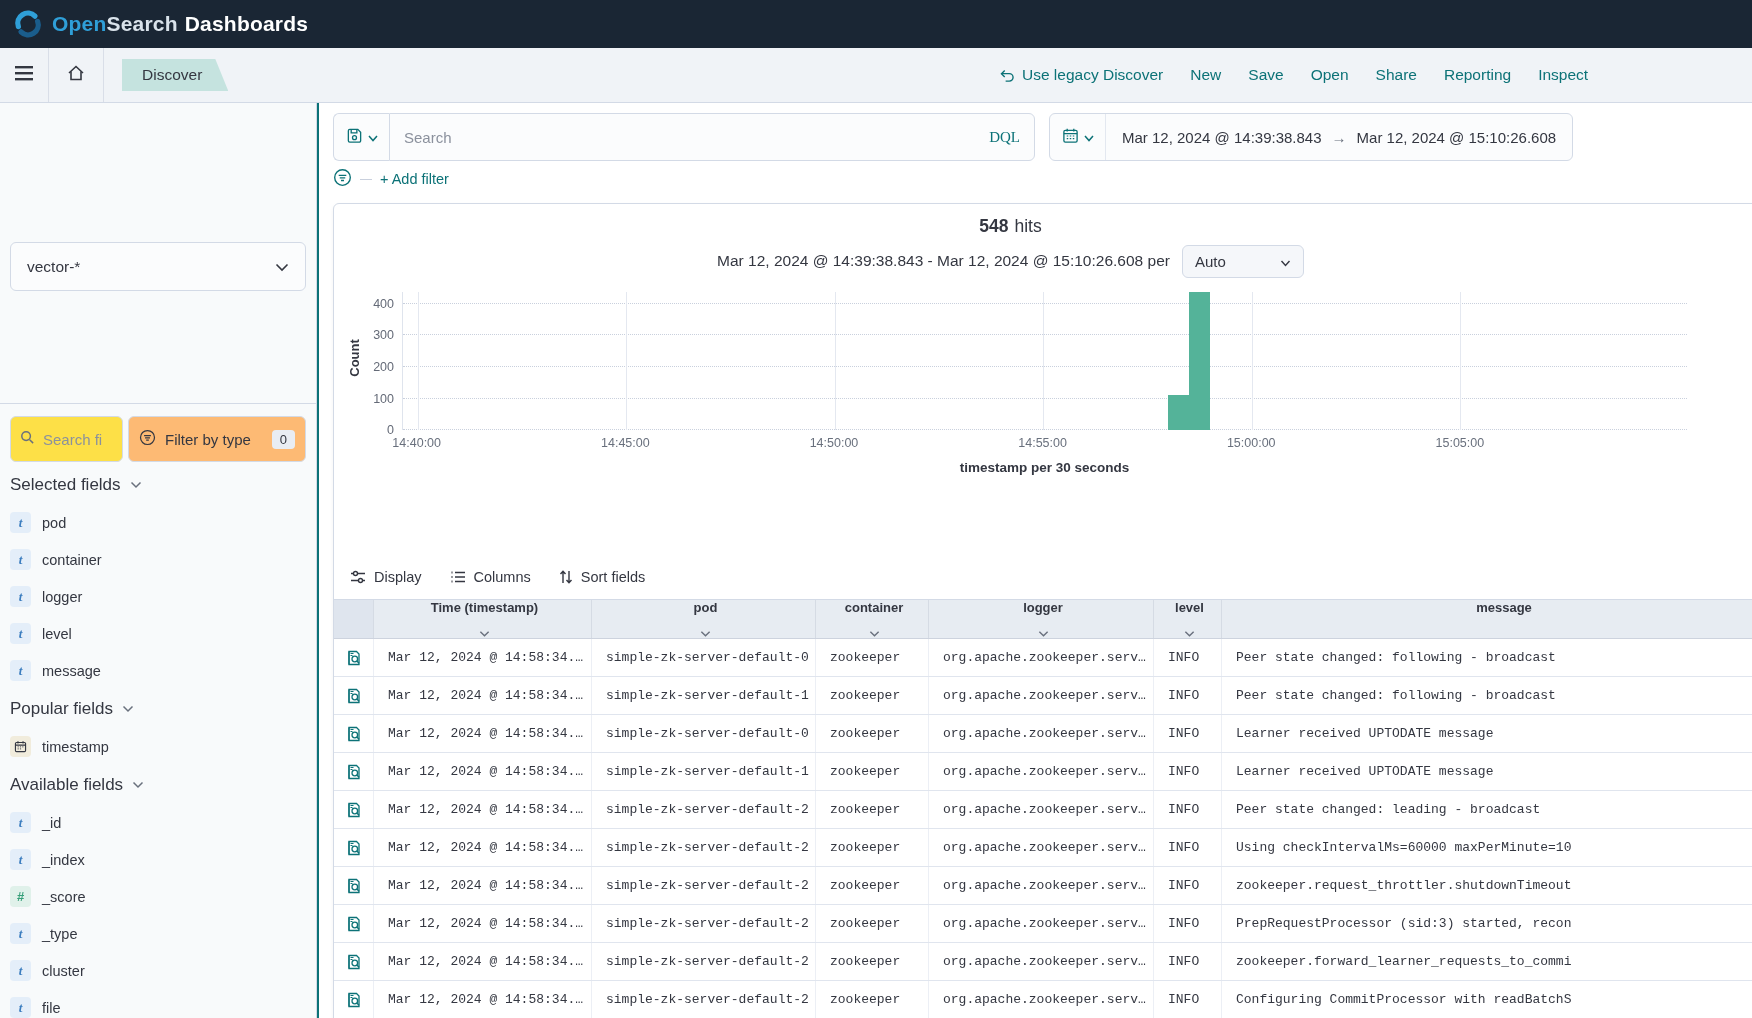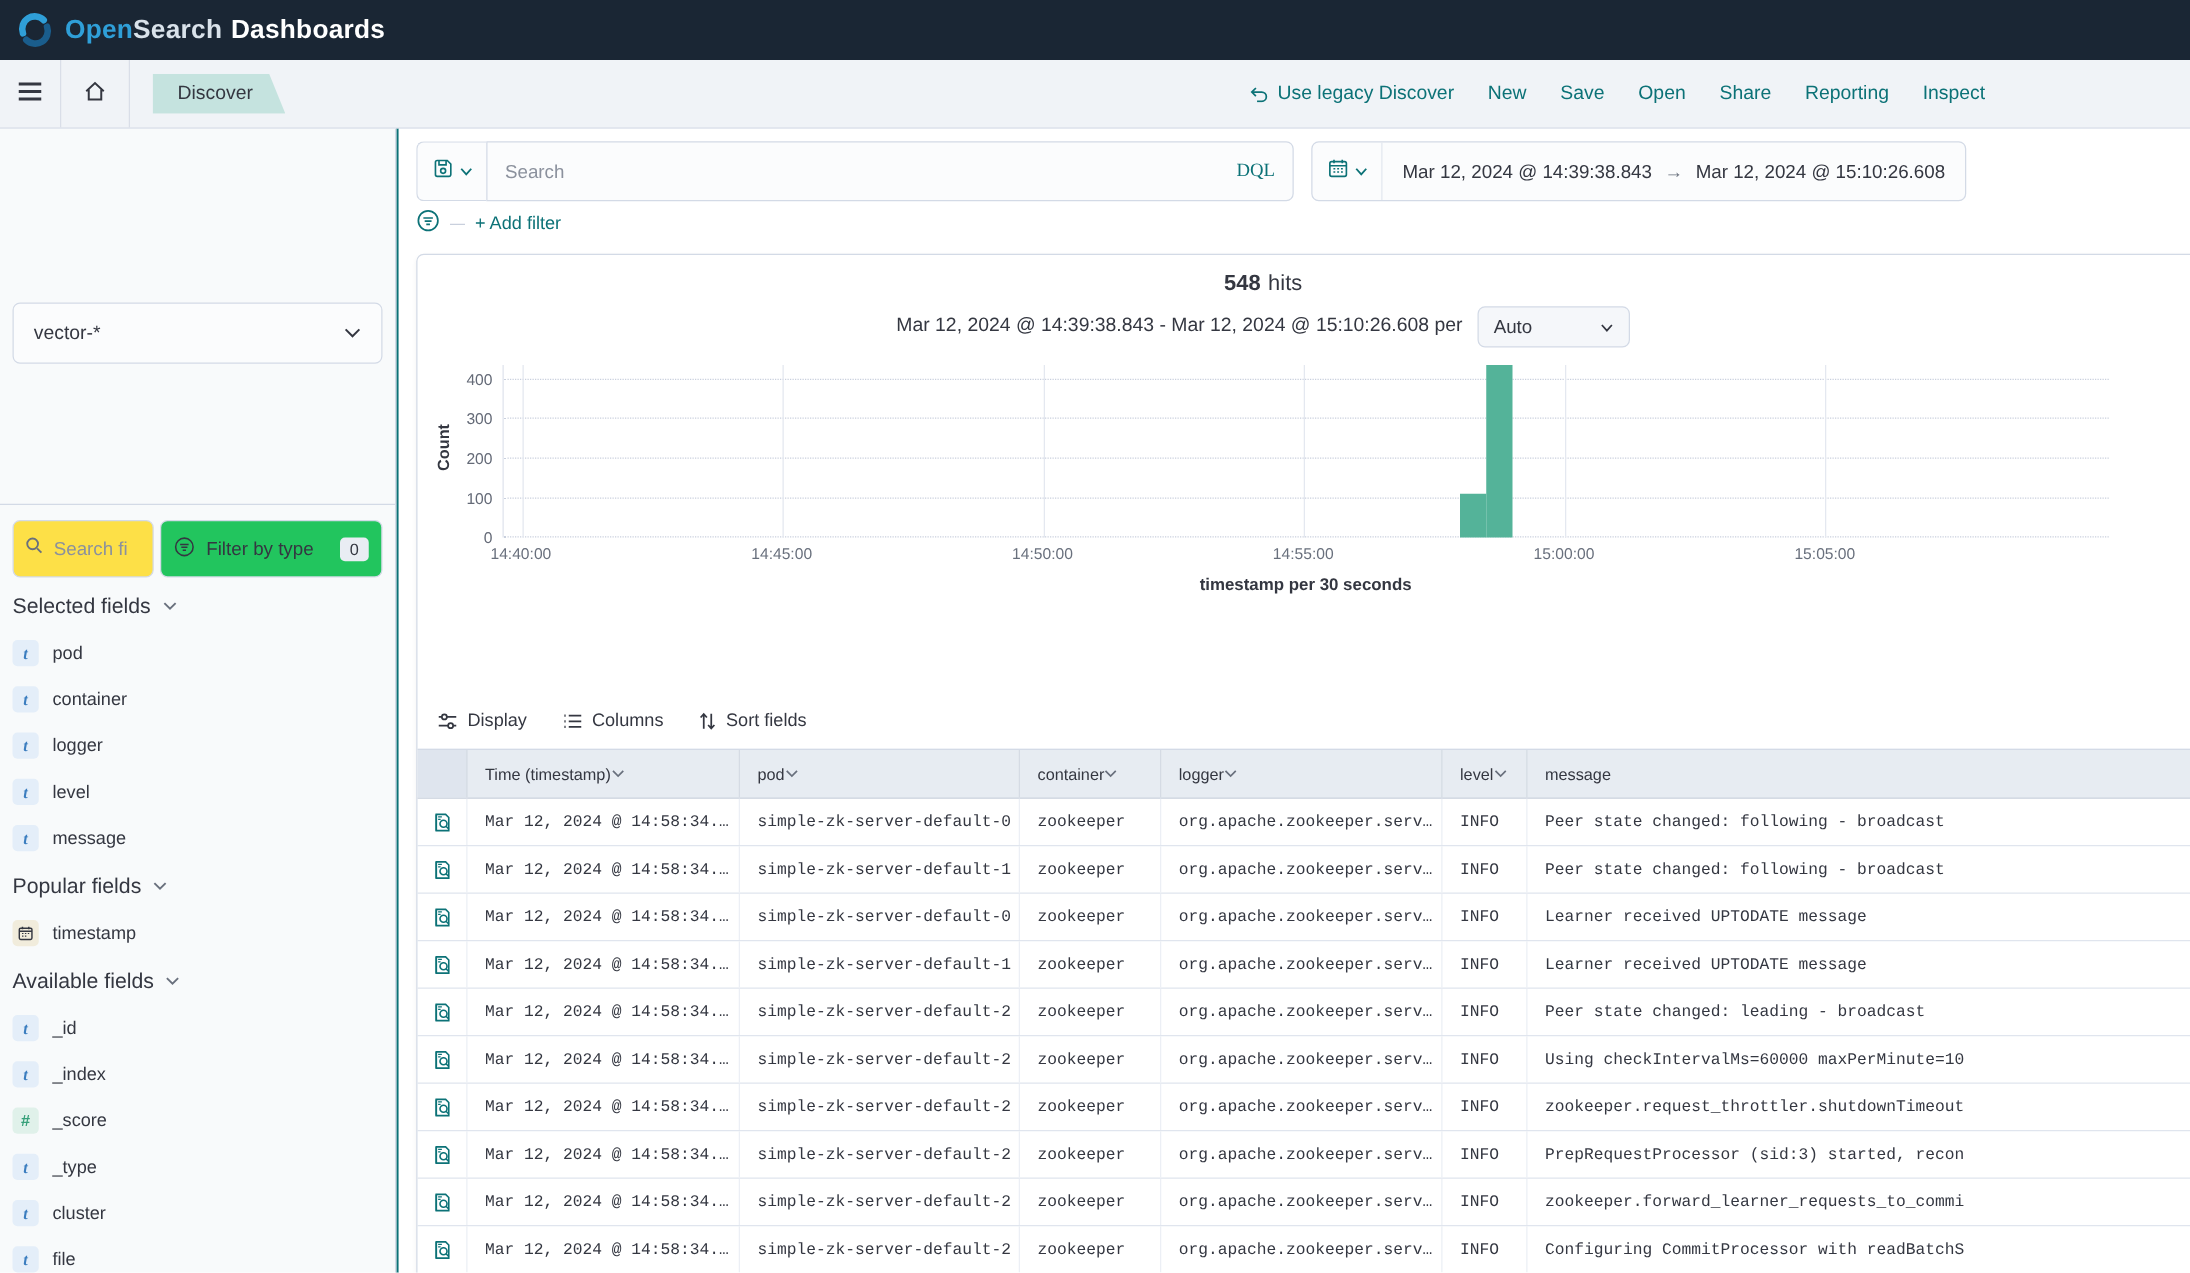--- a/index.html
+++ b/index.html
@@ -36,21 +36,21 @@
   .index-select { position:absolute; left:10px; top:139px; width:296px; height:49px;
     background:#fbfcfd; border:1px solid #d3dae6; border-radius:6px; display:flex;
     align-items:center; justify-content:space-between; padding:16px 16px; font-size:15.5px; }
   .sidebar-hr { position:absolute; left:0; top:300px; width:100%; height:1px; background:#d3dae6; }
   .field-search-row { position:absolute; left:10px; top:313px; width:296px; height:46px; display:flex; gap:5px; }
   .field-search { flex:0 0 113px; background:#fde047; border:1px solid #d3dae6; border-radius:6px;
     display:flex; align-items:center; padding:0 9px; gap:8px; overflow:hidden; }
   .field-search input { border:none; outline:none; background:transparent; width:60px;
     font-size:15px; color:#343741; font-family:"Liberation Sans",sans-serif; }
   .field-search input::placeholder { color:#8b919d; }
-  .filter-type-btn { flex:1; background:#22c55e; border:1px solid #d3dae6; border-radius:6px;
+  .filter-type-btn { flex:1; background:#fdba74; border:1px solid #d3dae6; border-radius:6px;
     display:flex; align-items:center; padding:0 10px; gap:9px; font-size:15px; }
   .count-badge { margin-left:auto; background:#e9edf3; border-radius:4px; font-size:13px;
     padding:2px 8px; color:#343741; }
   .sidebar-sections { position:absolute; left:0; top:362px; width:100%; }
   .section-heading { display:flex; align-items:center; gap:9px; padding:10px 10px 9px 10px;
     font-size:17px; color:#343741; }
   .field-item { display:flex; align-items:center; gap:11px; padding:8px 10px; cursor:pointer; }
   .field-name { font-size:14.5px; color:#343741; }
   .type-badge { width:21px; height:21px; border-radius:4px; display:flex; align-items:center;
     justify-content:center; font-size:13px; flex:none; }
@@ -104,22 +104,22 @@
   .x-tick { position:absolute; top:6px; transform:translateX(-50%); font-size:12.5px; color:#69707d; white-space:nowrap; }
   .axis-title { margin-left:68px; width:1285px; text-align:center; padding-top:6px;
     font-size:13.5px; font-weight:700; color:#343741; height:28px; }
 
   
   .grid-toolbar { margin-top:78px; margin-left:16px; height:34px; display:flex; align-items:center; gap:28px; }
   .toolbar-btn { display:flex; align-items:center; gap:8px; font-size:14.5px; color:#343741; cursor:pointer; }
   .data-grid { margin-top:5px; }
   .grid-header { display:flex; height:40px; background:#e7ecf2; border-top:1px solid #d3dae6;
     border-bottom:1px solid #cdd3de; }
-  .gh-cell { display:flex; align-items:center; padding:0 10px 0 14px;
-    font-size:13px; font-weight:400; color:#343741; border-right:1px solid #d5dbe4; overflow:hidden; white-space:nowrap; }
+  .gh-cell { display:flex; align-items:center; justify-content:space-between; padding:0 10px 0 14px;
+    font-size:13px; font-weight:700; color:#343741; border-right:1px solid #d5dbe4; overflow:hidden; white-space:nowrap;flex-direction:column; }
   .gh-cell.lead { background:#dfe5ee; padding:0; }
   .grid-row { display:flex; height:38px; border-bottom:1px solid #e0e5ee; }
   .gr-cell { display:flex; align-items:center; padding:0 10px 0 14px; font-family:"Liberation Mono",monospace;
     font-size:13px; color:#343741; border-right:1px solid #eceff5; overflow:hidden; white-space:nowrap; }
   .gr-cell.lead { justify-content:center; padding:0; }
   .c0 { width:40px; flex:none; } .c1 { width:218px; flex:none; } .c2 { width:224px; flex:none; }
   .c3 { width:113px; flex:none; } .c4 { width:225px; flex:none; } .c5 { width:68px; flex:none; }
   .c6 { flex:1; border-right:none; }
 </style>
 </head>

